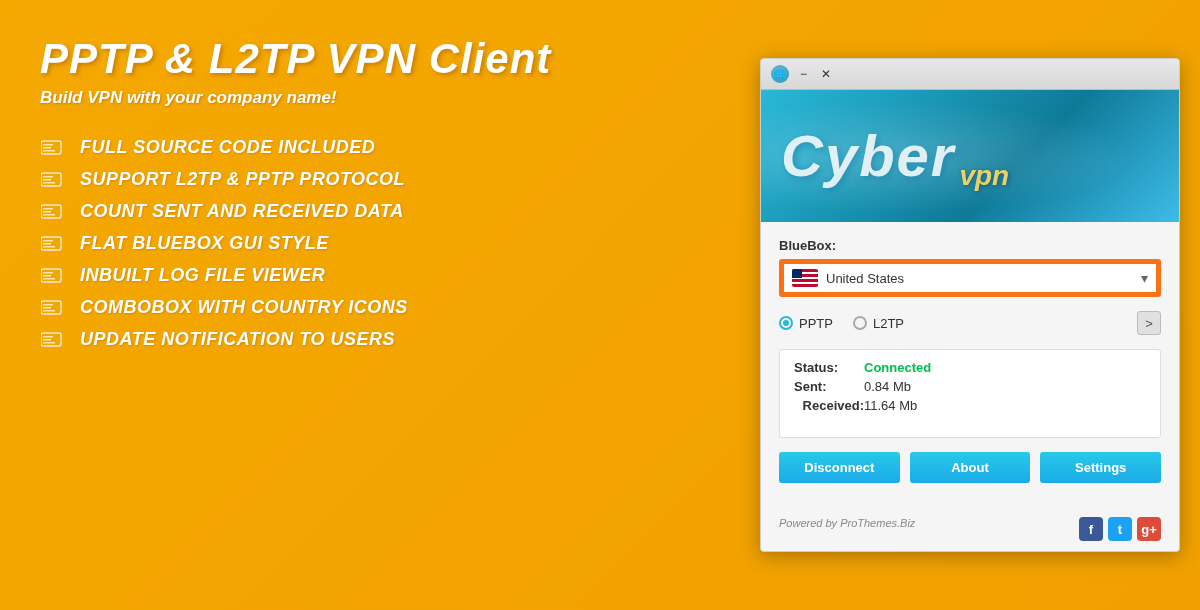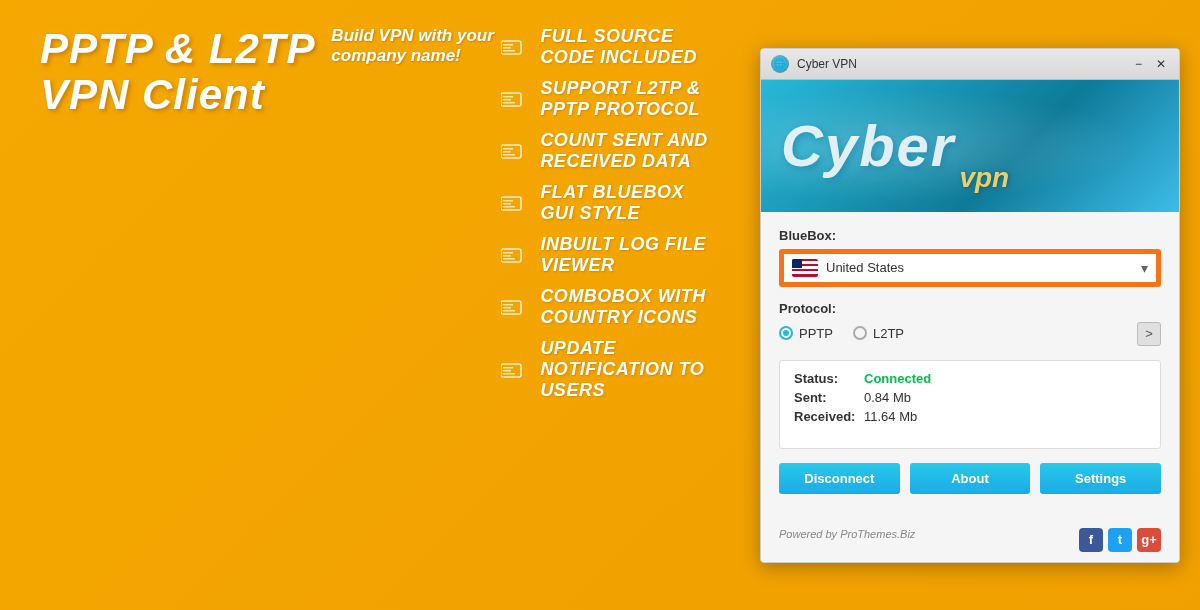--- a/index.html
+++ b/index.html
@@ -16,22 +16,23 @@
       height: 610px;
       background: linear-gradient(135deg, #f5a800 0%, #f0a000 100%);
       position: relative;
       display: flex;
       align-items: stretch;
     }
 
     
     .left-panel {
       flex: 1;
-      padding: 26px 40px;
-      display: flex;
+      padding: 36px 40px;
+      display: flex;
+      flex-direction: column;
       justify-content: flex-start;
     }
 
     .main-title {
       font-size: 42px;
       font-weight: 900;
       color: #fff;
       text-shadow: 2px 2px 4px rgba(150,80,0,0.5), 0 0 10px rgba(255,200,50,0.3);
       font-family: 'Arial Black', Arial, sans-serif;
       font-style: italic;
@@ -177,21 +178,21 @@
     .banner-vpn-text {
       font-size: 28px;
       font-weight: 700;
       font-style: italic;
       color: rgba(255,220,100,0.9);
       text-shadow: 1px 1px 4px rgba(0,50,80,0.5);
       position: relative;
       z-index: 1;
       margin-left: 4px;
       align-self: flex-end;
-      margin-bottom: 8px;
+      margin-bottom: 20px;
     }
 
     
     .window-body {
       background: #f5f5f5;
       padding: 16px 18px;
     }
 
     .section-label {
       font-size: 13px;
@@ -324,20 +325,21 @@
     }
 
     .status-row {
       display: flex;
       align-items: center;
       margin-bottom: 4px;
     }
 
     .status-row:last-child {
       margin-bottom: 14px;
+      text-align: right;
     }
 
     .status-key {
       font-size: 13px;
       font-weight: bold;
       color: #333;
       min-width: 70px;
     }
 
     .status-value {
@@ -506,21 +508,20 @@
           <span>Update notification to users</span>
         </li>
       </ul>
   </div>
 
   <div class="right-panel">
     <div class="vpn-window">
 
       <div class="window-titlebar">
         <div class="window-icon">🌐</div>
-        <span class="window-title">Cyber VPN</span>
         <div class="window-controls">
           <span class="window-control-btn">−</span>
           <span class="window-control-btn">✕</span>
         </div>
       </div>
 
       <div class="vpn-banner">
         <span class="banner-cyber-text">Cyber</span>
         <span class="banner-vpn-text">vpn</span>
       </div>
@@ -539,21 +540,20 @@
               <div class="us-stripe w"></div>
               <div class="us-stripe r"></div>
             </div>
             <div class="us-canton"></div>
           </div>
           <span class="server-name">United States</span>
           <span class="dropdown-arrow">▾</span>
         </div>
 
         <div class="protocol-section">
-          <div class="section-label">Protocol:</div>
           <div class="protocol-row">
             <div class="protocol-options">
               <label class="protocol-option">
                 <div class="radio-dot selected"></div>
                 <span>PPTP</span>
               </label>
               <label class="protocol-option">
                 <div class="radio-dot"></div>
                 <span>L2TP</span>
               </label>

